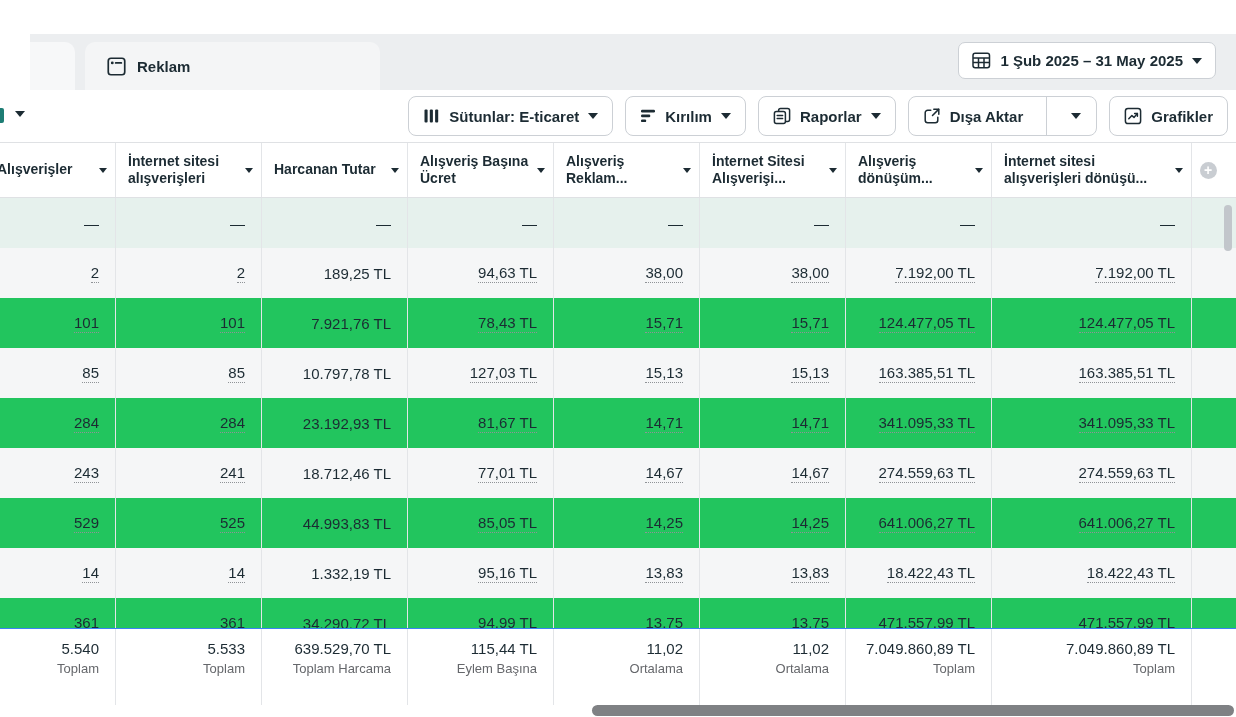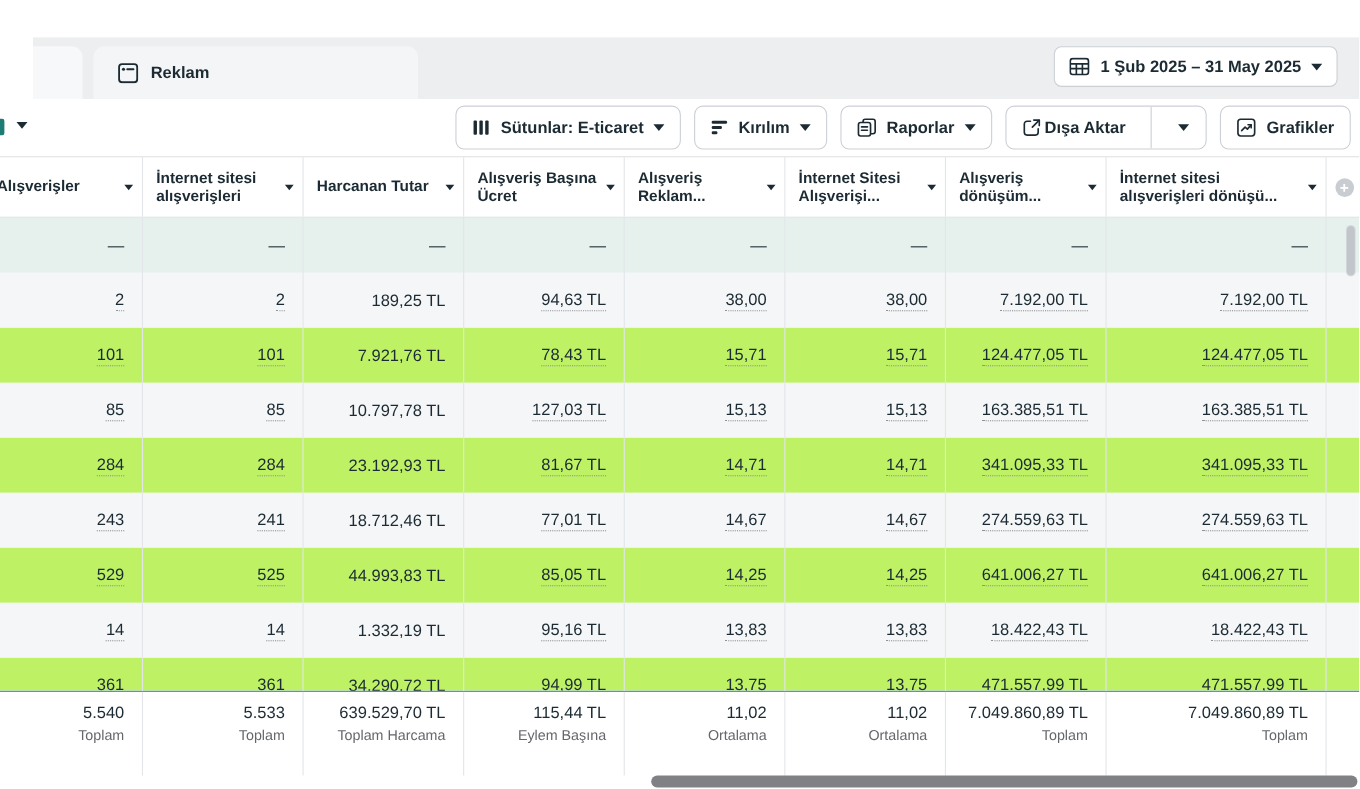--- a/index.html
+++ b/index.html
@@ -25,21 +25,21 @@
   
   .toolbar { position:relative; height:52px; background:#fff; }
   .teal-sliver { position:absolute; left:0; top:108px; width:4px; height:15px; background:#1d7d74; border-radius:0 2px 2px 0; }
   .frag-caret  { position:absolute; left:15px; top:111px; }
 
   .btn-group { position:absolute; right:8px; top:6px; display:flex; gap:12px; }
   .tbtn { height:40px; background:#fff; border:1px solid #ccd0d5; border-radius:8px;
           display:flex; align-items:center; gap:9px; padding:0 14px;
           font-size:15px; font-weight:700; color:#1c2b33; cursor:pointer; }
   .tbtn-split { padding:0; overflow:hidden; }
-  .tbtn-split .split-main { display:flex; align-items:center; gap:3px; padding:0 14px; height:100%; cursor:pointer; }
+  .tbtn-split .split-main { display:flex; align-items:center; gap:9px; padding:0 14px; height:100%; cursor:pointer; }
   .tbtn-split .split-divider { width:1px; height:100%; background:#ccd0d5; }
   .tbtn-split .split-caret { display:flex; align-items:center; justify-content:center; width:40px; height:100%; cursor:pointer; }
 
   .caret { width:0; height:0; border-left:5px solid transparent; border-right:5px solid transparent;
            border-top:6px solid #1c2b33; display:inline-block; }
   .caret.sm { border-left-width:4.5px; border-right-width:4.5px; border-top-width:5.5px; }
 
   
   .grid { position:relative; }
   .thead { display:flex; height:56px; background:#fff;
@@ -48,36 +48,36 @@
            padding:0 8px 0 12px; border-right:1px solid #e3e5e8; cursor:pointer; }
   .hcell .hlabel { font-size:14px; font-weight:700; line-height:1.22; color:#1c2b33; }
   .hcell.hcol0 { padding-left:0; }
   .hcell.hcol0 .hlabel { margin-left:-3px; }
   .hcell.hgutter { border-right:none; justify-content:center; padding:0; cursor:default; }
 
   .tbody { height:430px; overflow:hidden; }
   .trow { display:flex; height:50px; }
   .row-empty { background:#e6f1ed; }
   .row-gray  { background:#f5f6f7; }
-  .row-white { background:#bef264; }
+  .row-white { background:#22c55e; }
   .tcell { display:flex; align-items:center; justify-content:flex-end;
            padding-right:16px; border-right:1px solid #e3e5e8; }
   .tcell.gutter { border-right:none; padding:0; }
   .val { font-size:15px; color:#1c2b33; white-space:nowrap; }
   .val.link { border-bottom:1.5px dotted #8f9397; padding-bottom:1px; cursor:pointer; }
 
   .tfoot { display:flex; height:77px; background:#fff; border-top:1px solid #3b82f6; }
   .fcell { display:flex; flex-direction:column; align-items:flex-end;
            padding:11px 16px 0 0; border-right:1px solid #e3e5e8; }
   .fcell.gutter { border-right:none; padding:0; }
   .fval { font-size:15px; color:#1c2b33; white-space:nowrap; }
   .flabel { font-size:13px; color:#65676b; margin-top:4px; white-space:nowrap; }
 
   
-  .c0{width:130px;flex:none;} .c1{width:146px;flex:none;} .c2{width:146px;flex:none;}
+  .c0{width:116px;flex:none;} .c1{width:146px;flex:none;} .c2{width:146px;flex:none;}
   .c3{width:146px;flex:none;} .c4{width:146px;flex:none;} .c5{width:146px;flex:none;}
   .c6{width:146px;flex:none;} .c7{width:200px;flex:none;} .cg{width:32px;flex:none;}
 
   
   .v-scroll-thumb { position:absolute; right:4px; top:63px; width:8px; height:46px;
                     background:#c2c6cb; border-radius:4px; cursor:pointer; }
   .h-scroll-thumb { position:absolute; left:592px; top:705px; width:642px; height:11px;
                     background:#7f8184; border-radius:6px; cursor:pointer; }
 
   .plus-circle { width:17px; height:17px; border-radius:50%; background:#c9cdd2;

